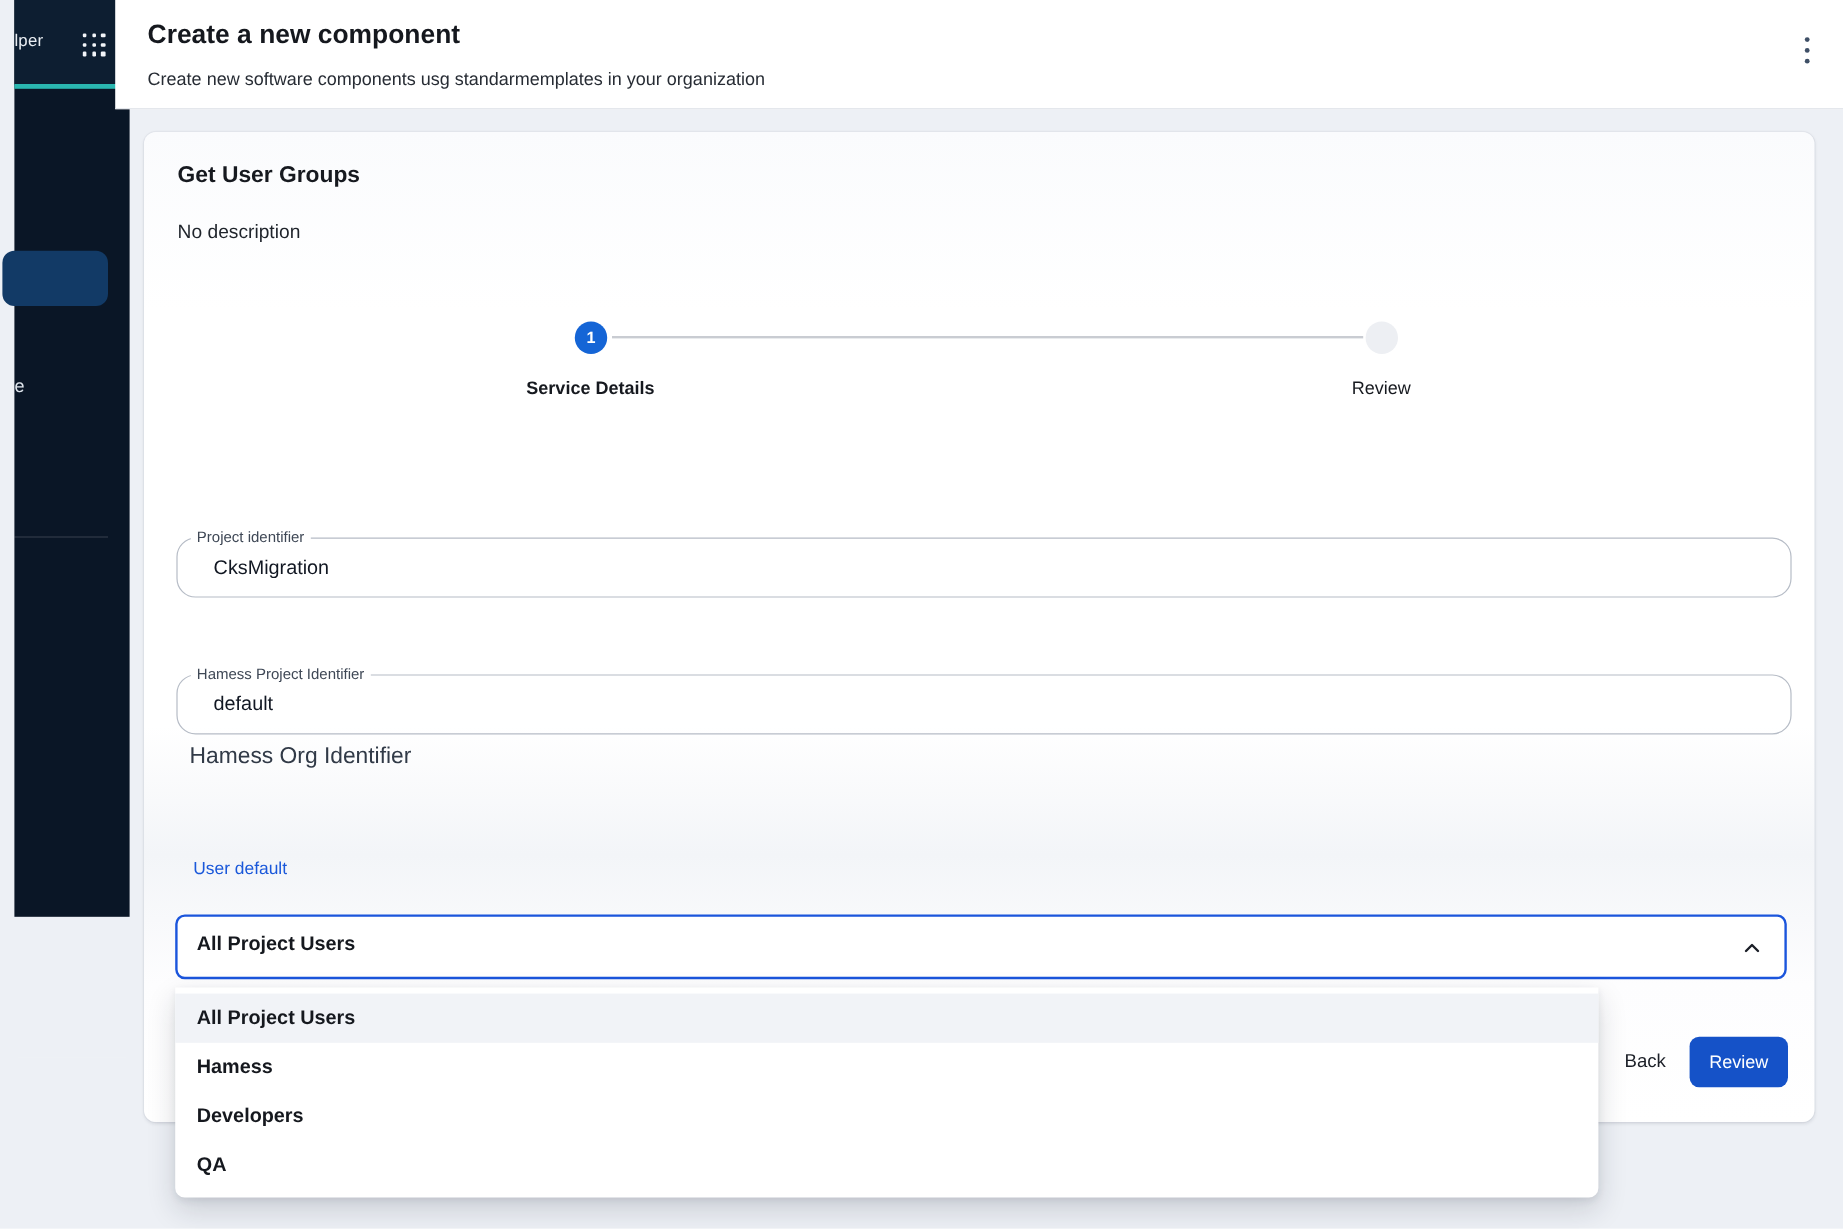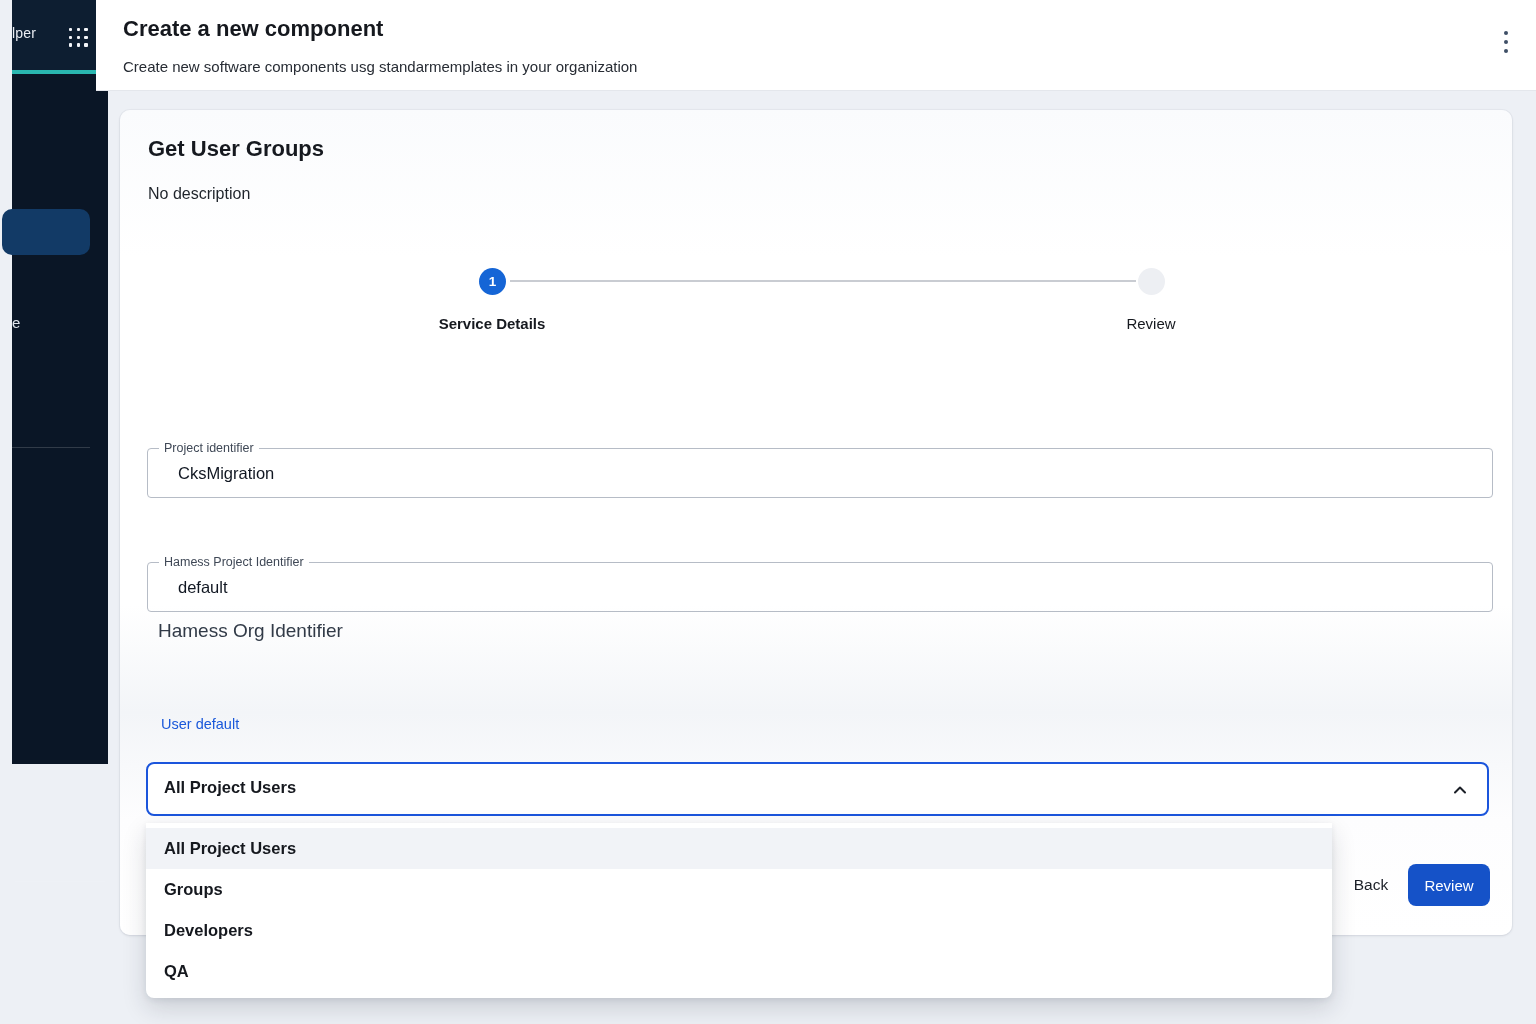--- a/index.html
+++ b/index.html
@@ -23,34 +23,34 @@
   .page-header { position: absolute; left: 96px; top: 0; width: 1440px; height: 91px; background: #ffffff; border-bottom: 1px solid #e4e7ec; }
   .page-title { position: absolute; left: 27px; top: 16px; font-size: 22px; font-weight: 700; color: #15181e; }
   .page-subtitle { position: absolute; left: 27px; top: 58px; font-size: 15px; color: #272c34; }
   .kebab-icon { position: absolute; right: 22px; top: 29px; width: 16px; height: 26px; display: flex; flex-direction: column; align-items: center; justify-content: space-between; cursor: pointer; padding: 2px 5px; }
   .kebab-icon span { width: 4px; height: 4px; border-radius: 50%; background: #3e4f66; }
 
   
   .card { position: absolute; left: 120px; top: 110px; width: 1392px; height: 825px; border-radius: 10px;
     background: linear-gradient(180deg, #fafbfd 0%, #ffffff 18%, #ffffff 60%, #f3f5f8 73%, #fdfdfe 86%, #ffffff 100%);
     box-shadow: 0 1px 3px rgba(23,34,52,0.10), 0 0 0 1px rgba(23,34,52,0.03); }
-  .card-heading { position: absolute; left: 28px; top: 26px; font-size: 22px; font-weight: 700; color: #16191f; }
+  .card-heading { position: absolute; left: 28px; top: 26px; font-size: 19px; font-weight: 700; color: #16191f; }
   .card-description { position: absolute; left: 28px; top: 75px; font-size: 16px; color: #1f242b; }
 
   
   .stepper-line { position: absolute; left: 390px; top: 170px; width: 626px; height: 1.5px; background: #c9ccd2; }
   .step-circle { position: absolute; width: 27px; height: 27px; border-radius: 50%; top: 158px; display: flex; align-items: center; justify-content: center; }
   .step-circle.active { left: 359px; background: var(--step_blue, #1565d6); color: #ffffff; font-size: 13.5px; font-weight: 700; }
   .step-circle.inactive { left: 1018px; background: #edeff3; }
   .step-label { position: absolute; top: 205px; width: 200px; text-align: center; font-size: 15px; color: #16191f; }
   .step-label.first { left: 272px; font-weight: 700; }
   .step-label.second { left: 931px; font-weight: 400; }
 
   
-  .field { position: absolute; left: 27px; width: 1346px; height: 50px; border: 1px solid #b6bcc6; border-radius: 4px; background: transparent; }
+  .field { position: absolute; left: 27px; width: 1346px; height: 50px; border: 1px solid #b6bcc6; border-radius: 16px; background: transparent; }
   .field-1 { top: 338px; }
   .field-2 { top: 452px; }
   .field-label { position: absolute; top: -8px; left: 11px; padding: 0 5px; background: #ffffff; font-size: 12.5px; color: #3f4856; line-height: 15px; }
   .field-input { position: absolute; left: 30px; top: 1px; width: 1310px; height: 46px; border: none; outline: none; background: transparent; font-family: "Liberation Sans", sans-serif; font-size: 16.5px; color: #111722; }
 
   .org-identifier-label { position: absolute; left: 38px; top: 510px; font-size: 19px; color: #313a47; }
   .user-groups-link { position: absolute; left: 41px; top: 606px; font-size: 14.5px; color: var(--link_blue, #1a58da); cursor: pointer; text-decoration: none; }
 
   
   .select-box { position: absolute; left: 26px; top: 652px; width: 1343px; height: 54px; background: #ffffff;
@@ -139,18 +139,18 @@
         <polyline points="4,11.5 9,6.5 14,11.5" stroke="#1b1f27" stroke-width="2" stroke-linecap="round" stroke-linejoin="round"></polyline>
       </svg>
     </div>
 
     <button class="back-button">Back</button>
     <button class="review-button">Review</button>
   </section>
 
   <div class="dropdown-panel">
     <div class="dropdown-option selected">All Project Users</div>
-    <div class="dropdown-option">Groups</div>
+    <div class="dropdown-option">Hamess</div>
     <div class="dropdown-option">Developers</div>
     <div class="dropdown-option">QA</div>
   </div>
 
 </div>
 
 </body></html>

